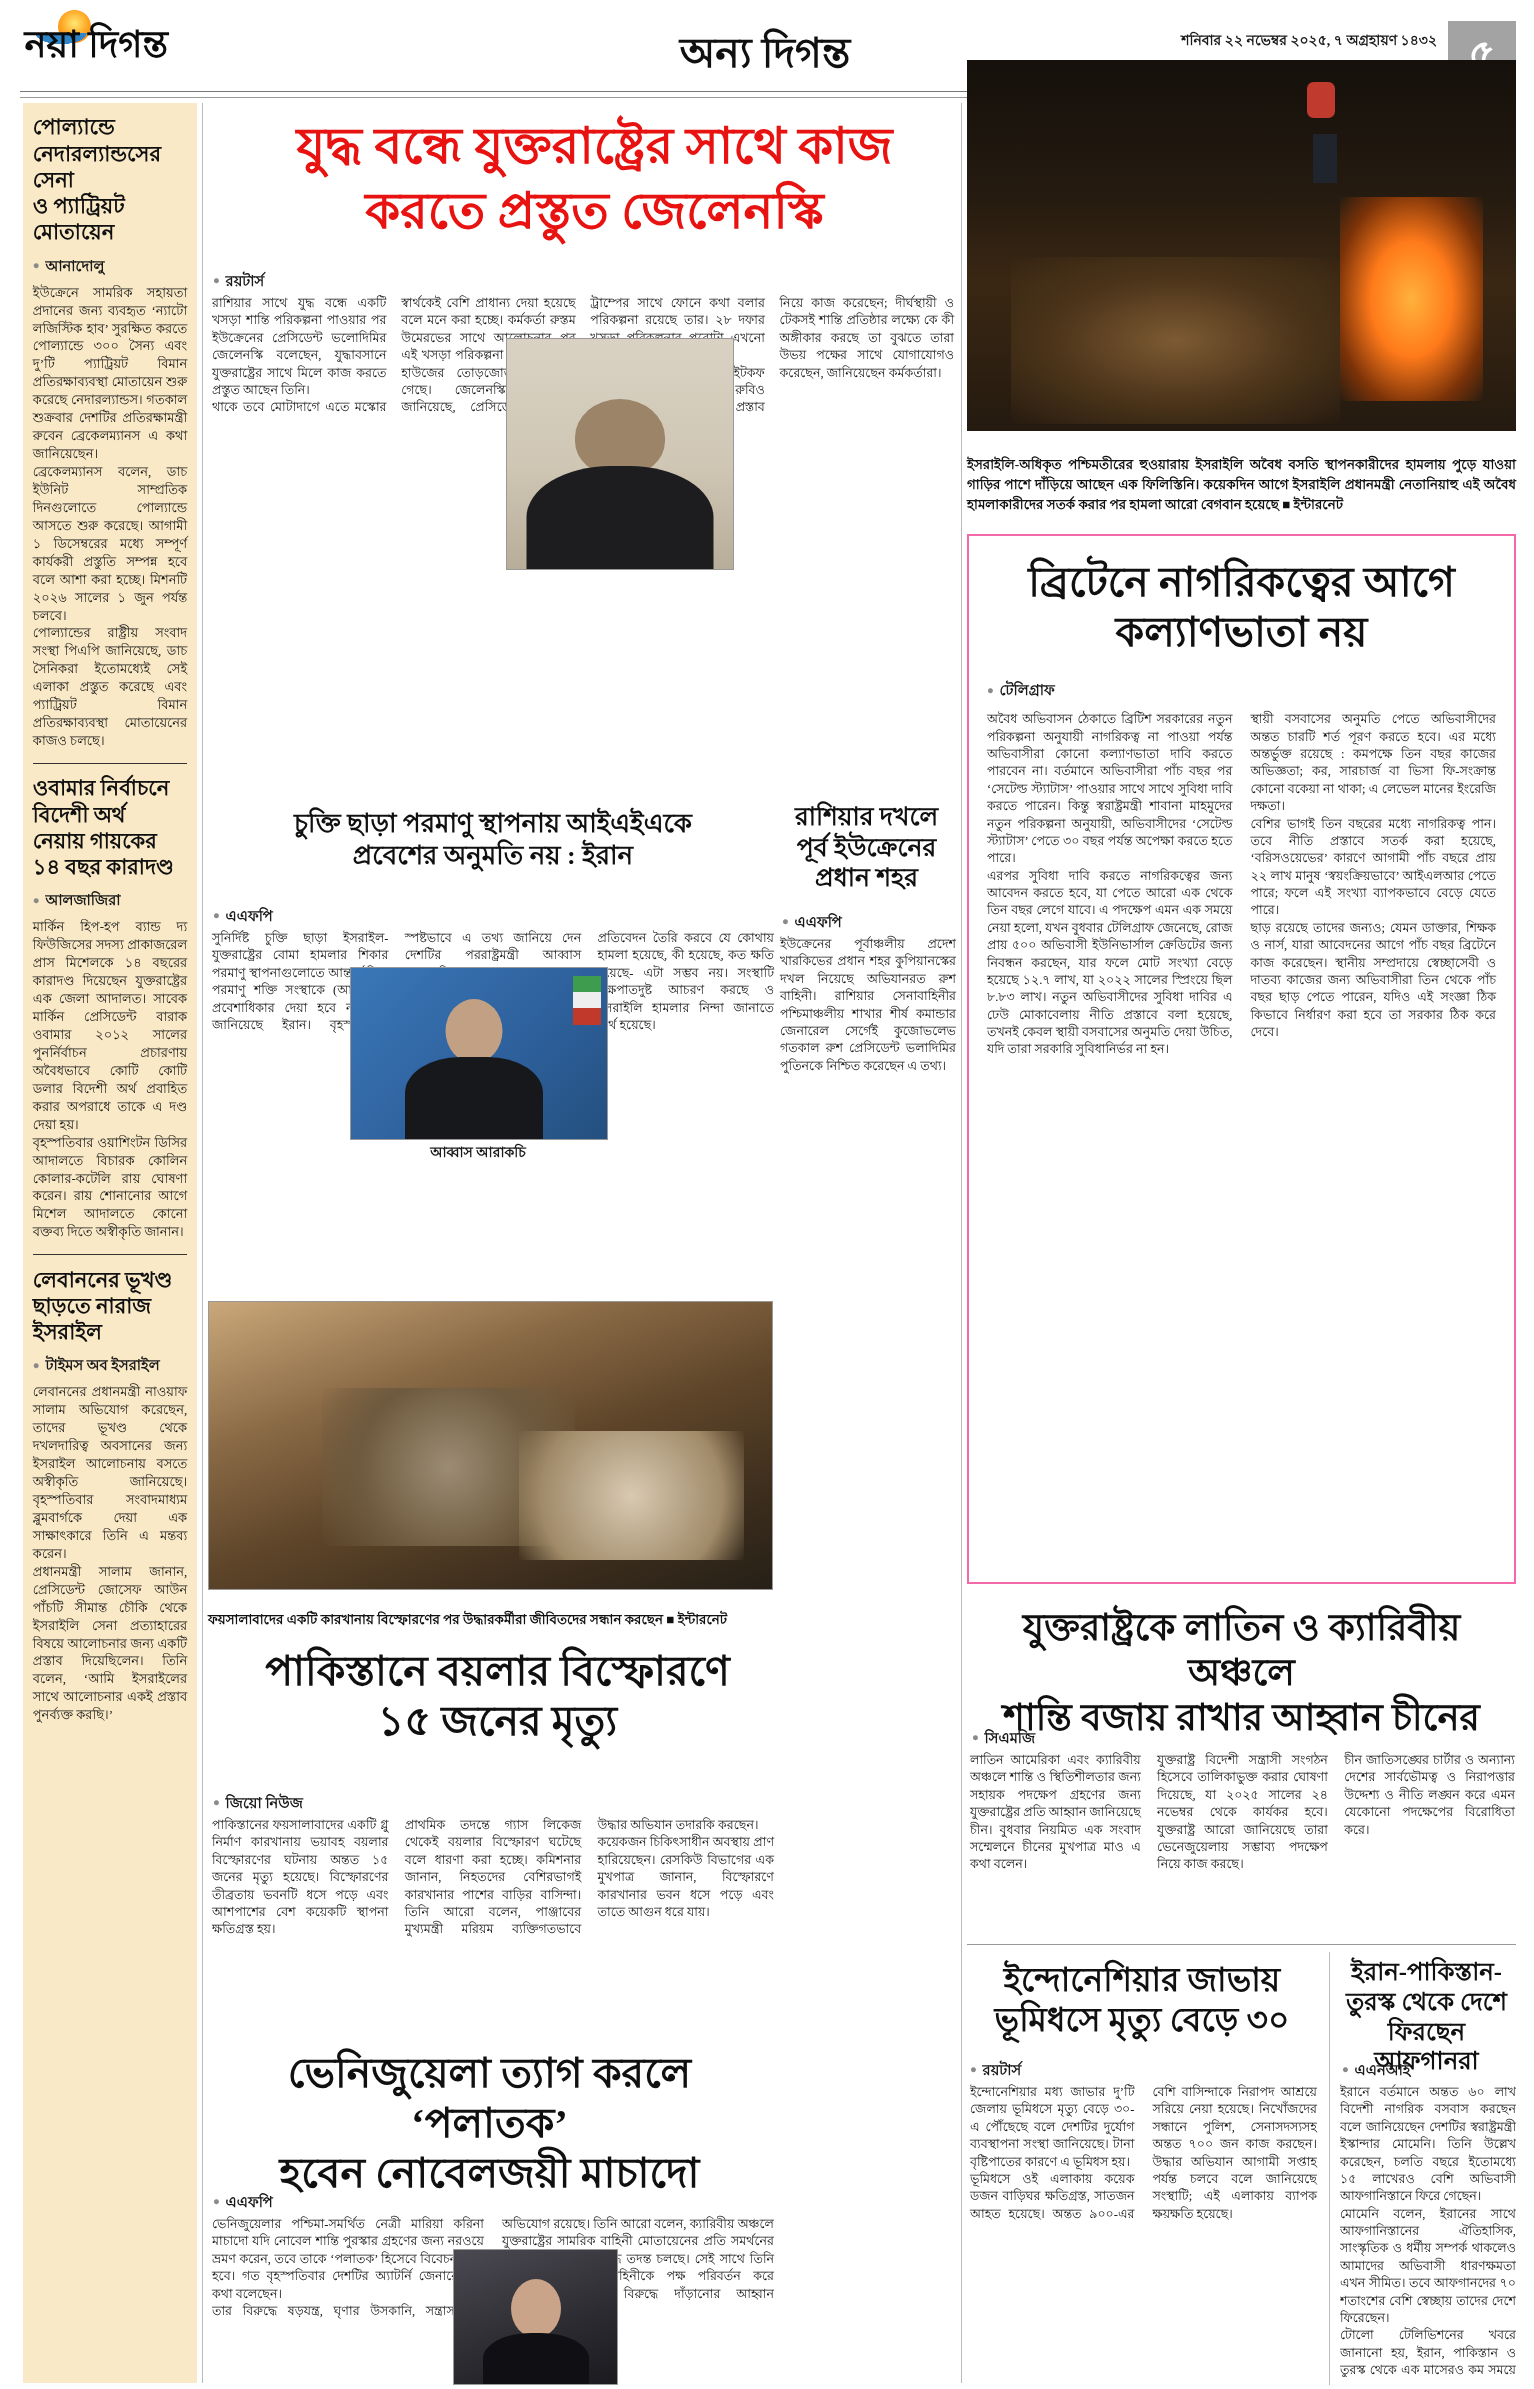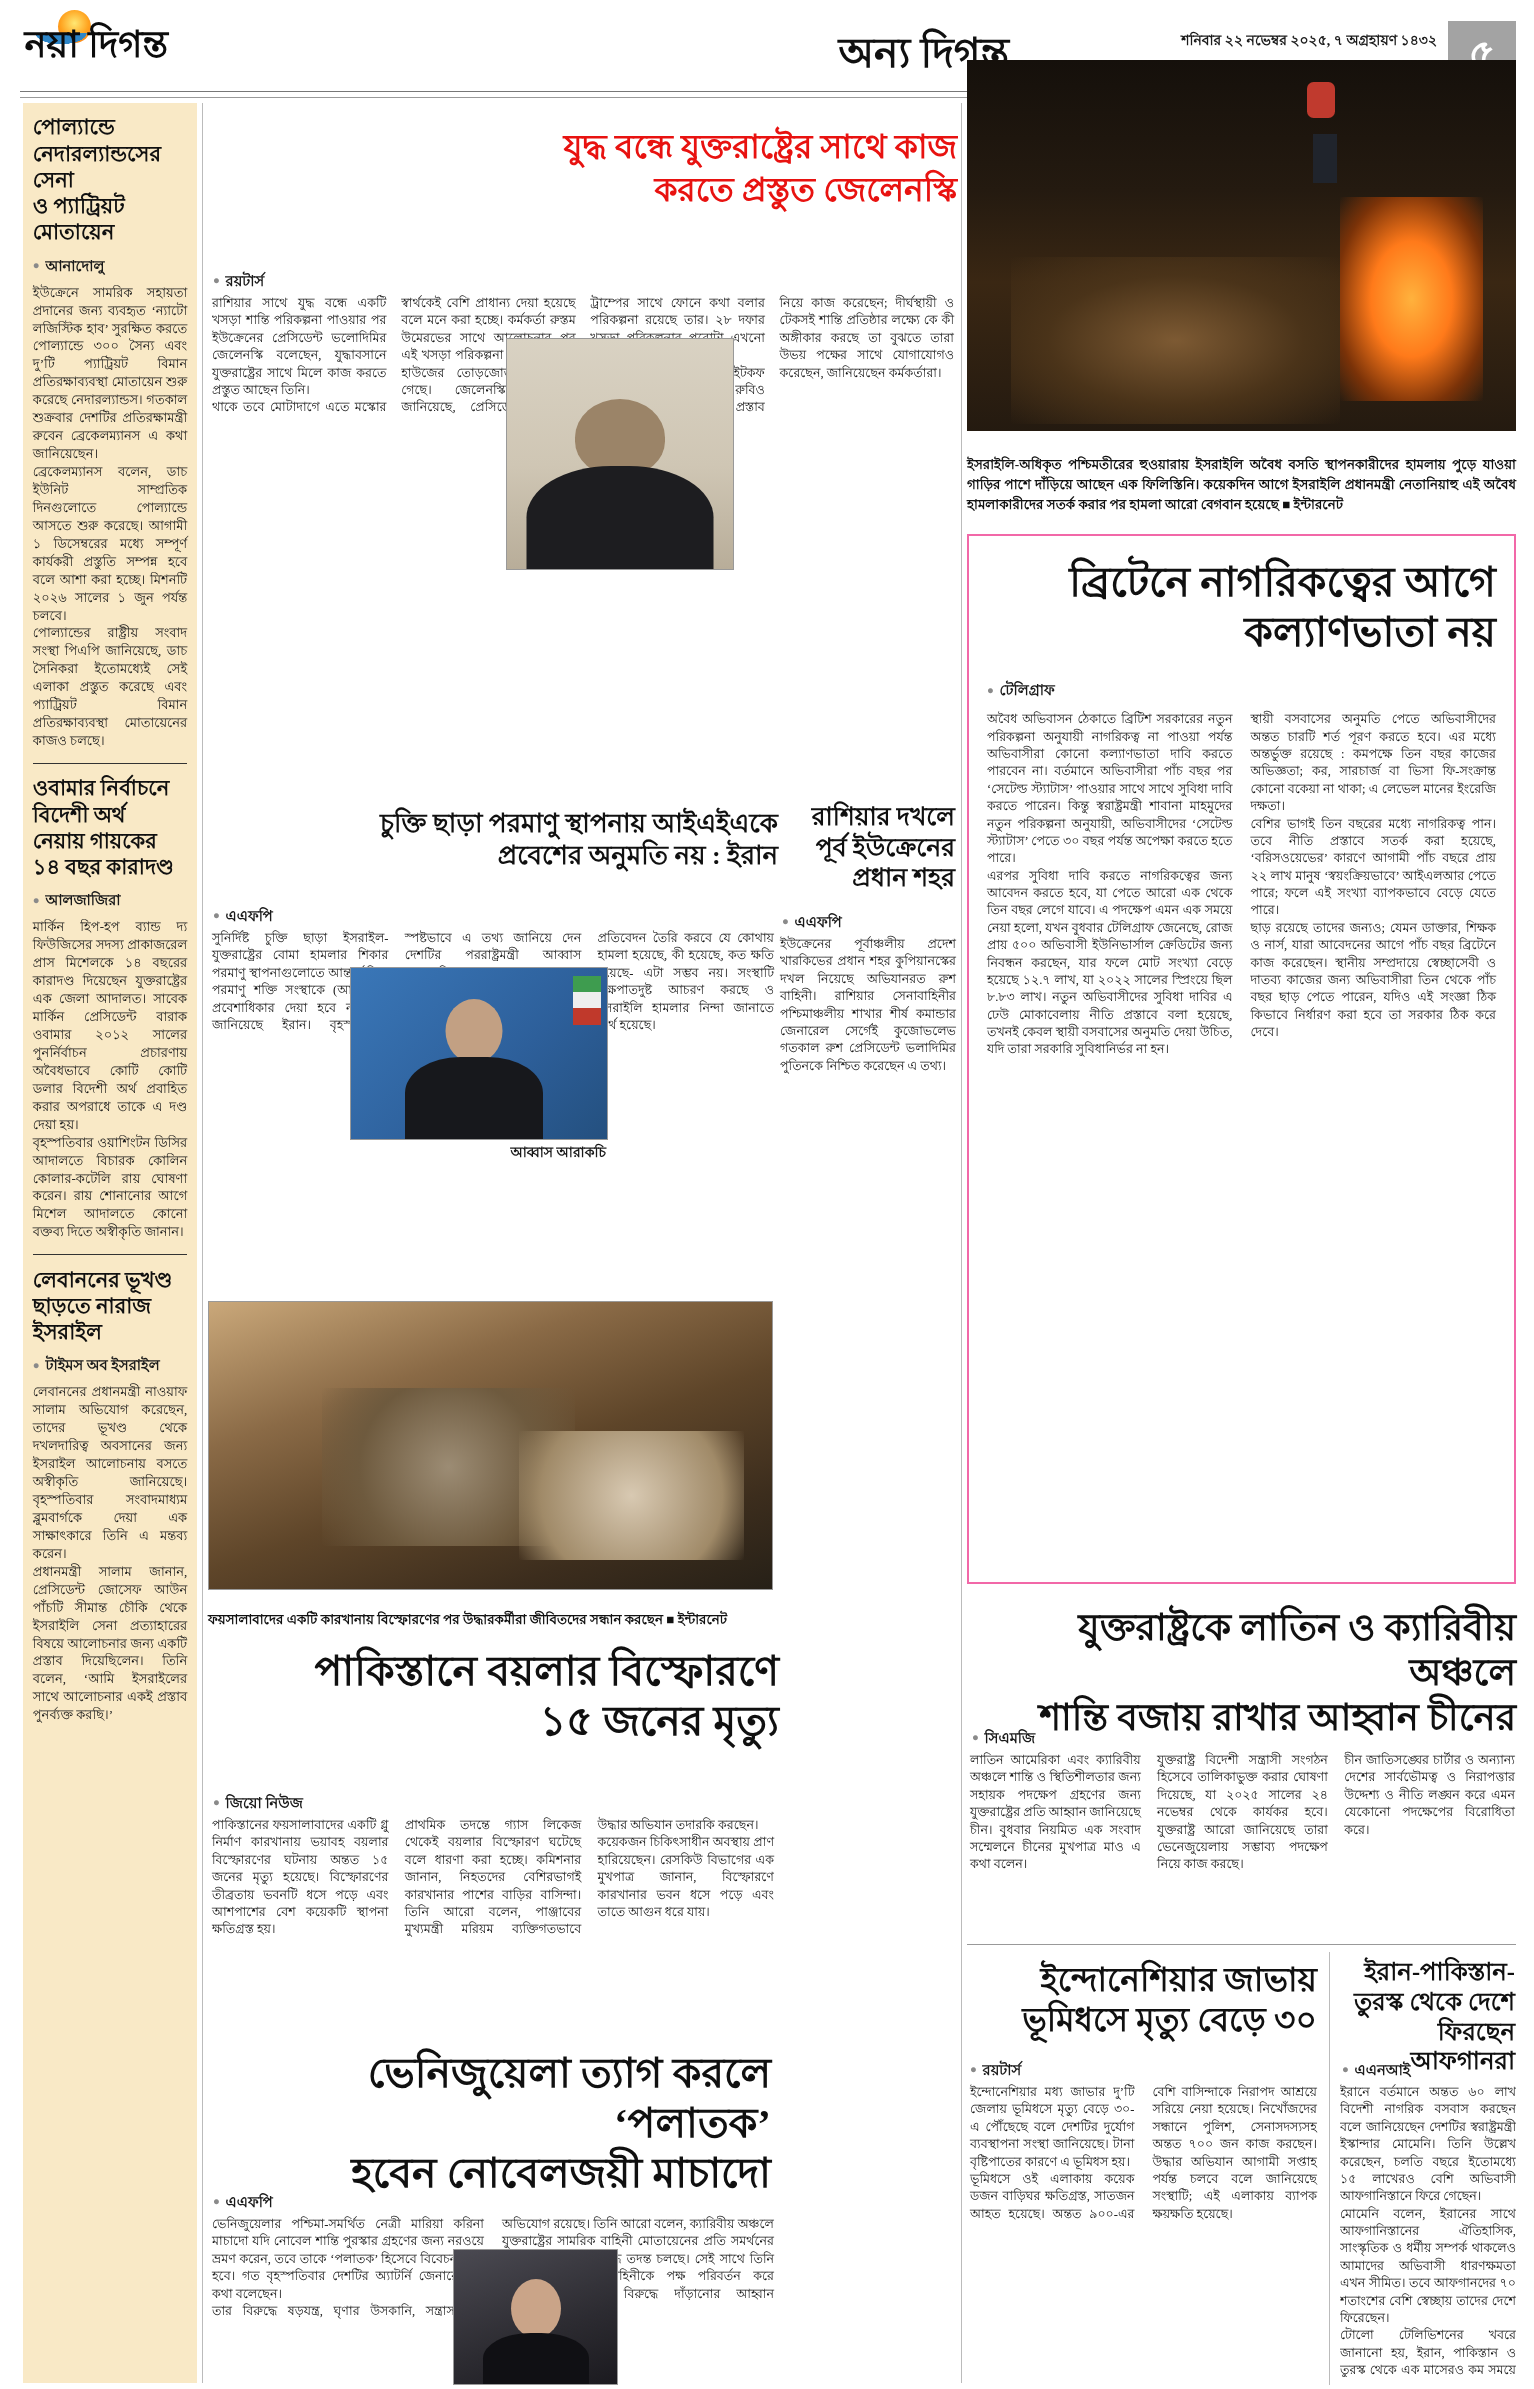--- a/index.html
+++ b/index.html
@@ -1,20 +1,20 @@
 <!DOCTYPE html>
 <html style="font-size:13px"><head>
 <meta charset="utf-8">
 <style>
   html,body{margin:0;padding:0;background:#e8e8e8;}
   #page{position:relative;width:1535px;height:2389px;background:#ffffff;margin:0 auto;
         font-family:"Liberation Serif","DejaVu Serif",serif;color:#1a1a1a;overflow:hidden;}
   .abs{position:absolute;}
   .title{font-weight:bold;color:#101010;white-space:pre-line;line-height:1.22;letter-spacing:0px;}
-  .center{text-align:right;}
+  .center{text-align:center;}
   .red{color:#e81210;}
   .byline{font-weight:bold;font-size:14.7px;}
   .byline .dot{color:#8a8a8a;font-size:11.4px;margin-right:5.7px;vertical-align:1.6px;}
   .body-text{font-size:12.6px;line-height:1.38;text-align:justify;white-space:pre-line;color:#161616;}
   .cols-2{column-count:2;column-gap:18px;}
   .cols-3{column-count:3;column-gap:16.3px;}
   .cols-4{column-count:4;column-gap:14.7px;}
   .caption{font-weight:600;font-size:13.4px;line-height:1.5;text-align:justify;color:#111;margin-top:14px;}
   .vline{width:0.8px;background:#bbb;}
   .hline{height:0.8px;background:#999;}
@@ -77,21 +77,21 @@
 ইসরাইল</div>
       <div class="byline" style="margin-top:8.1px;"><span class="dot">●</span><span>টাইমস অব ইসরাইল</span></div>
       <div class="body-text" style="margin-top:4.9px;">লেবাননের প্রধানমন্ত্রী নাওয়াফ সালাম অভিযোগ করেছেন, তাদের ভূখণ্ড থেকে দখলদারিত্ব অবসানের জন্য ইসরাইল আলোচনায় বসতে অস্বীকৃতি জানিয়েছে। বৃহস্পতিবার সংবাদমাধ্যম ব্লুমবার্গকে দেয়া এক সাক্ষাৎকারে তিনি এ মন্তব্য করেন।
 প্রধানমন্ত্রী সালাম জানান, প্রেসিডেন্ট জোসেফ আউন পাঁচটি সীমান্ত চৌকি থেকে ইসরাইলি সেনা প্রত্যাহারের বিষয়ে আলোচনার জন্য একটি প্রস্তাব দিয়েছিলেন। তিনি বলেন, ‘আমি ইসরাইলের সাথে আলোচনার একই প্রস্তাব পুনর্ব্যক্ত করছি।’</div>
     </div>
   </div>
 
   <div class="abs vline" style="left:202px;top:103px;height:2280px;"></div>
   <div class="abs vline" style="left:961px;top:103px;height:2280px;"></div>
 
-  <div class="abs title red center" style="left:208px;top:114px;width:749px;font-size:33px;line-height:1.3;margin-top:12px;">যুদ্ধ বন্ধে যুক্তরাষ্ট্রের সাথে কাজ
+  <div class="abs title red center" style="left:220px;top:114px;width:749px;font-size:50px;line-height:1.3;">যুদ্ধ বন্ধে যুক্তরাষ্ট্রের সাথে কাজ
 করতে প্রস্তুত জেলেনস্কি</div>
   <div class="abs byline" style="left:213px;top:269px;"><span class="dot">●</span><span>রয়টার্স</span></div>
   <div class="abs body-text cols-4" style="left:212px;top:295px;width:742px;height:476px;">রাশিয়ার সাথে যুদ্ধ বন্ধে একটি খসড়া শান্তি পরিকল্পনা পাওয়ার পর ইউক্রেনের প্রেসিডেন্ট ভলোদিমির জেলেনস্কি বলেছেন, যুদ্ধাবসানে যুক্তরাষ্ট্রের সাথে মিলে কাজ করতে প্রস্তুত আছেন তিনি।
 থাকে তবে মোটাদাগে এতে মস্কোর স্বার্থকেই বেশি প্রাধান্য দেয়া হয়েছে বলে মনে করা হচ্ছে। কর্মকর্তা রুস্তম উমেরভের সাথে আলোচনার পর এই খসড়া পরিকল্পনা নিয়ে হোয়াইট হাউজের তোড়জোড় লক্ষ করা গেছে। জেলেনস্কির কার্যালয় জানিয়েছে, প্রেসিডেন্ট ডোনাল্ড ট্রাম্পের সাথে ফোনে কথা বলার পরিকল্পনা রয়েছে তার। ২৮ দফার খসড়া পরিকল্পনার পুরোটা এখনো প্রকাশ করা হয়নি।
 মার্কিন বিশেষ দূত স্টিভ উইটকফ এবং পররাষ্ট্রমন্ত্রী মার্কো রুবিও মাসখানেক ধরে নীরবে এসব প্রস্তাব নিয়ে কাজ করেছেন; দীর্ঘস্থায়ী ও টেকসই শান্তি প্রতিষ্ঠার লক্ষ্যে কে কী অঙ্গীকার করছে তা বুঝতে তারা উভয় পক্ষের সাথে যোগাযোগও করেছেন, জানিয়েছেন কর্মকর্তারা।</div>
 
   <div class="abs photo" style="left:506px;top:338px;width:226px;height:230px;border:0.8px solid #999;
        background:linear-gradient(180deg,#d9d2c3 0%,#cfc6b4 55%,#b8ad99 100%);">
     <div style="position:absolute;left:50%;top:26%;transform:translateX(-50%);width:90px;height:77px;border-radius:50% 50% 45% 45%;background:#9b8468;"></div>
     <div style="position:absolute;left:50%;top:55%;transform:translateX(-50%);width:187px;height:114px;border-radius:45% 45% 0 0;background:#1d1d20;"></div>

